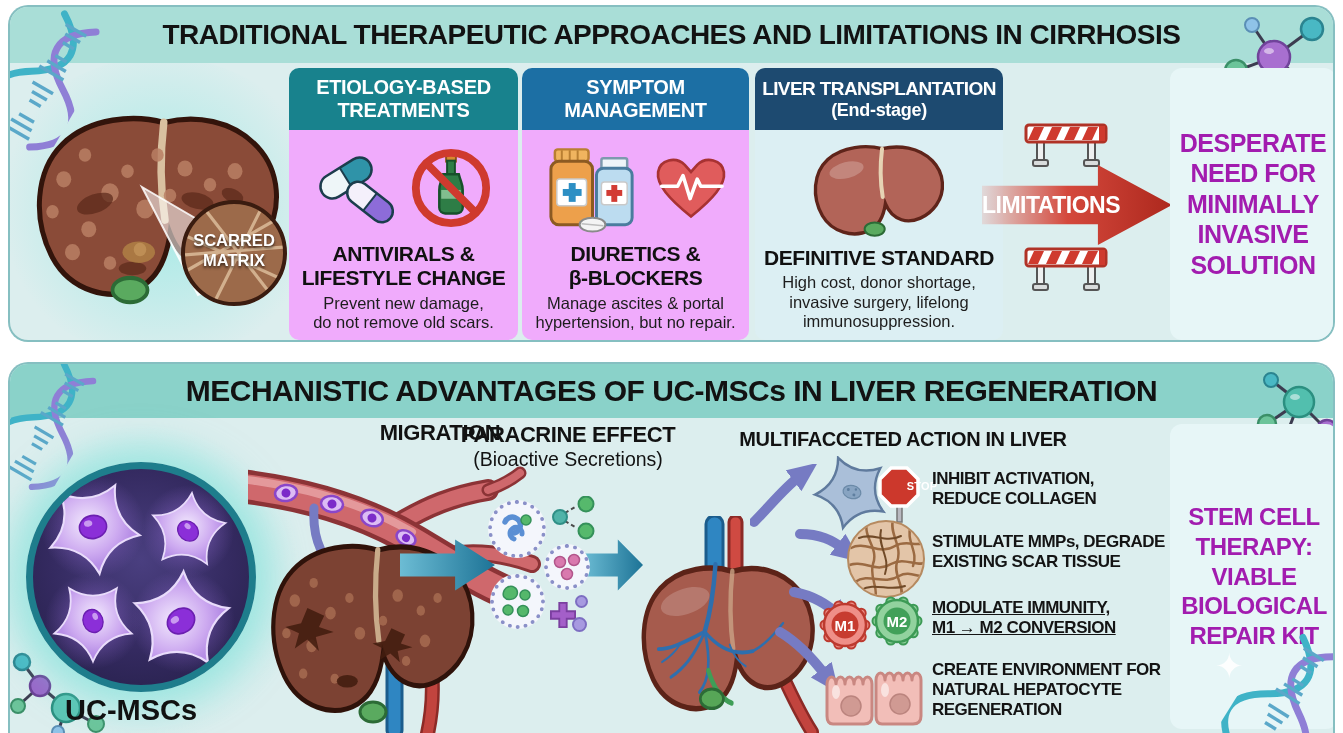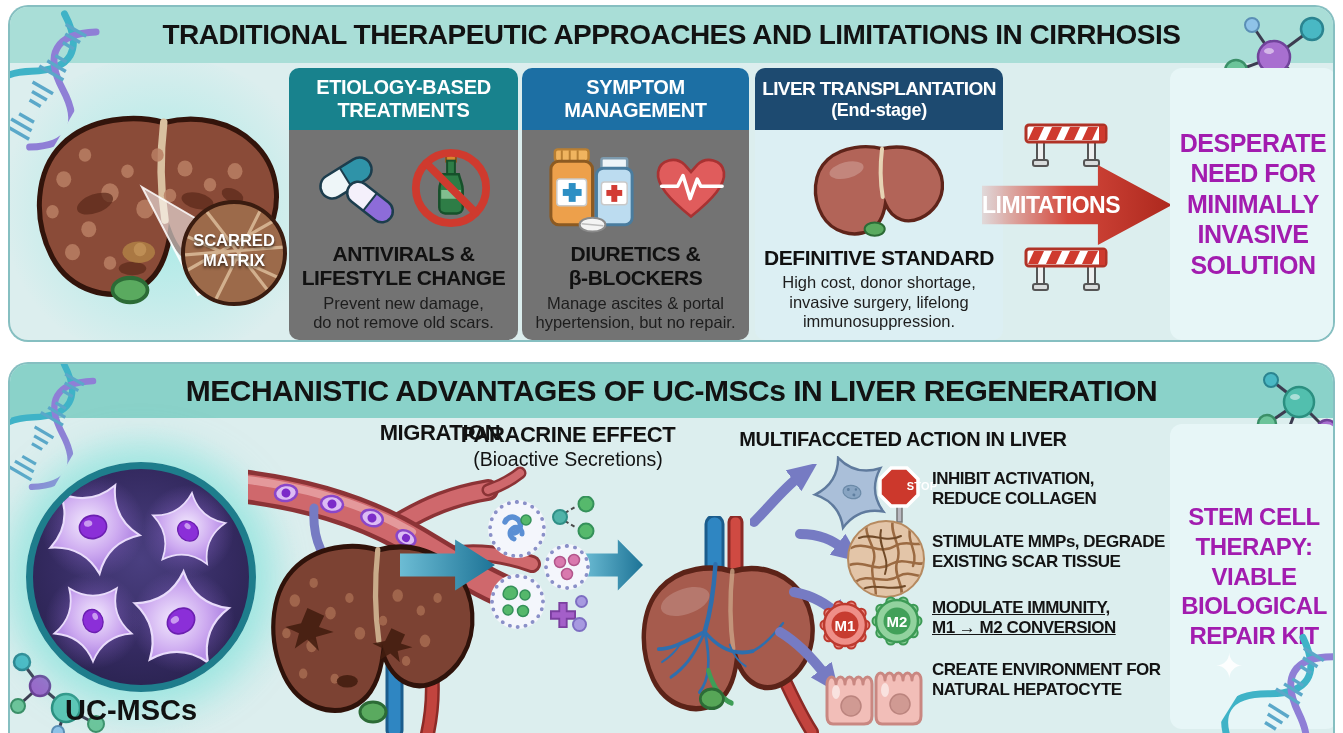--- a/index.html
+++ b/index.html
@@ -10,21 +10,21 @@
          border:2px solid rgba(47,143,148,.5);border-radius:20px;overflow:hidden;box-sizing:border-box;}
   .band{position:absolute;left:0;top:0;width:100%;display:flex;align-items:center;justify-content:center;}
   .band-mint{height:56px;background:#a9ded7;}
   .band-teal{height:54px;background:#8ad2c9;}
   .panel-title{font-weight:bold;color:#121212;white-space:nowrap;letter-spacing:-.5px;}
   .glow{position:absolute;border-radius:50%;pointer-events:none;}
   .col{position:absolute;display:flex;flex-direction:column;}
   .col-header{height:62px;border-radius:10px 10px 0 0;display:flex;flex-direction:column;
               align-items:center;justify-content:center;color:#fff;font-weight:bold;}
   .col-header .hline{font-size:20px;line-height:1.14;letter-spacing:-.3px;}
-  .col-body{flex:1;background:#737373;border-radius:0 0 10px 10px;display:flex;flex-direction:column;align-items:center;}
+  .col-body{flex:1;background:#f0abfc;border-radius:0 0 10px 10px;display:flex;flex-direction:column;align-items:center;}
   .hline{display:block;white-space:nowrap;text-align:center;}
   .icons-row{display:flex;align-items:center;justify-content:center;gap:6px;margin-top:8px;height:100px;}
   .col-heading{margin-top:4px;font-weight:bold;color:#111;font-size:21px;line-height:1.16;letter-spacing:-.4px;text-align:center;}
   .col-desc{margin-top:3px;color:#1d1d1d;font-size:16.5px;line-height:1.18;text-align:center;}
   .outcome{position:absolute;background:#e7f6f7;border-radius:12px;display:flex;align-items:center;justify-content:center;}
   .outcome-text{font-weight:bold;color:#a21caf;text-align:center;letter-spacing:-.5px;}
   .teal-arrow{position:absolute;background:linear-gradient(90deg,#6cbcd4,#1d7396);
               clip-path:polygon(0% 30%,58% 30%,58% 6%,100% 50%,58% 94%,58% 70%,0% 70%);}
   .red-arrow{position:absolute;background:linear-gradient(90deg,rgba(236,152,142,.25),#d4483c 45%,#ad281d);
              clip-path:polygon(0% 26%,61% 26%,61% 0%,100% 50%,61% 100%,61% 74%,0% 74%);}
@@ -638,20 +638,21 @@
         <g transform="translate(52,4)">
           <path d="M2,22 a4.5,7 0 0 1 9,0 a4.5,7 0 0 1 9,0 a4.5,7 0 0 1 9,0 a4.5,7 0 0 1 9,0 a4.5,7 0 0 1 9,0 v36 q0,8 -8,8 h-31 q-6,0 -6,-8 Z" fill="#f2beb8" stroke="#c98781" stroke-width="3" stroke-linejoin="round"></path>
           <circle cx="26" cy="46" r="10" fill="#d09a93" stroke="#bb847e" stroke-width="1.5"></circle>
           <ellipse cx="11" cy="32" rx="4" ry="7" fill="#ffffff" opacity=".55"></ellipse>
         </g>
       </svg>
     </div>
     <div class="action-label" style="left:922px;top:296px;">
       <span class="hline" style="text-align:left;">CREATE ENVIRONMENT FOR</span>
       <span class="hline" style="text-align:left;">NATURAL HEPATOCYTE</span>
+      <span class="hline" style="text-align:left;">REGENERATION</span>
     </div>
 
     <div class="outcome" style="left:1160px;top:60px;width:168px;height:305px;">
       <div class="outcome-text" style="width:152px;font-size:24px;line-height:1.24;">STEM CELL THERAPY: VIABLE BIOLOGICAL REPAIR KIT</div>
     </div>
 
     <div class="abs" style="left:1205px;top:282px;color:#fff;font-size:34px;opacity:.95;">✦</div>
     <div class="abs" style="left:1228px;top:266px;transform:rotate(32deg);">
       <svg width="86" height="150" viewBox="0 0 70 140">
           <use href="#dna"></use>

